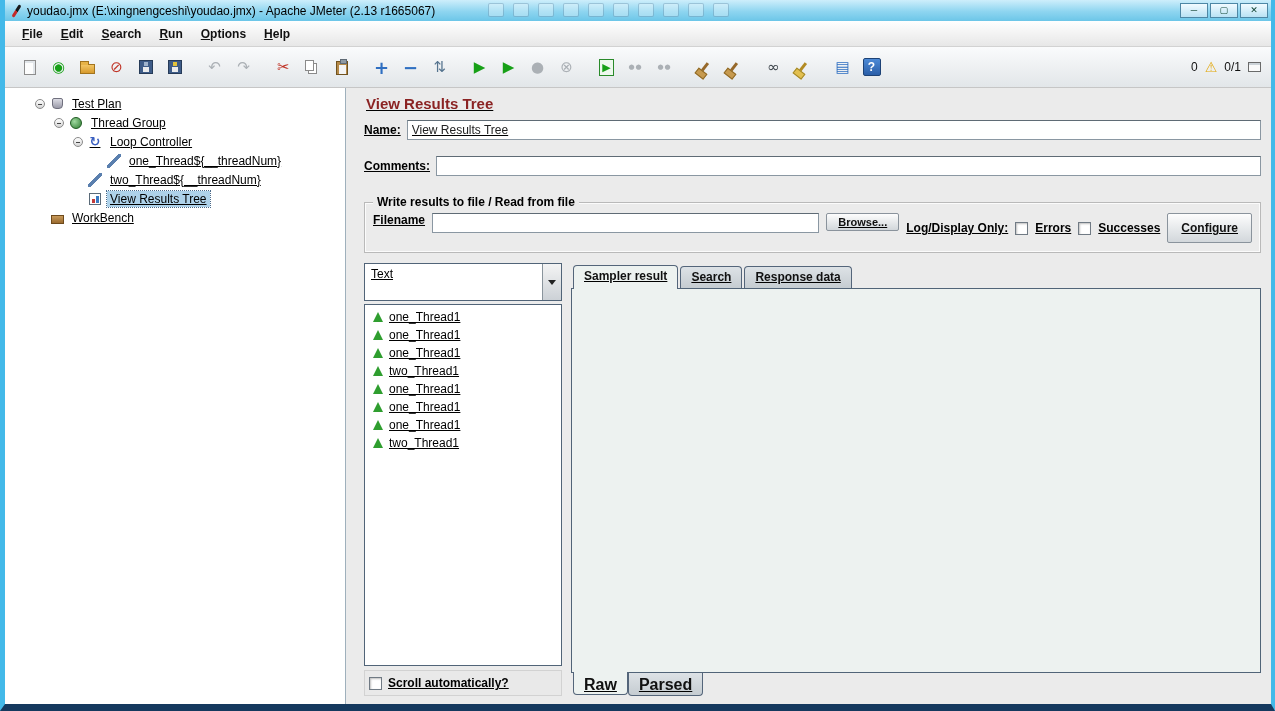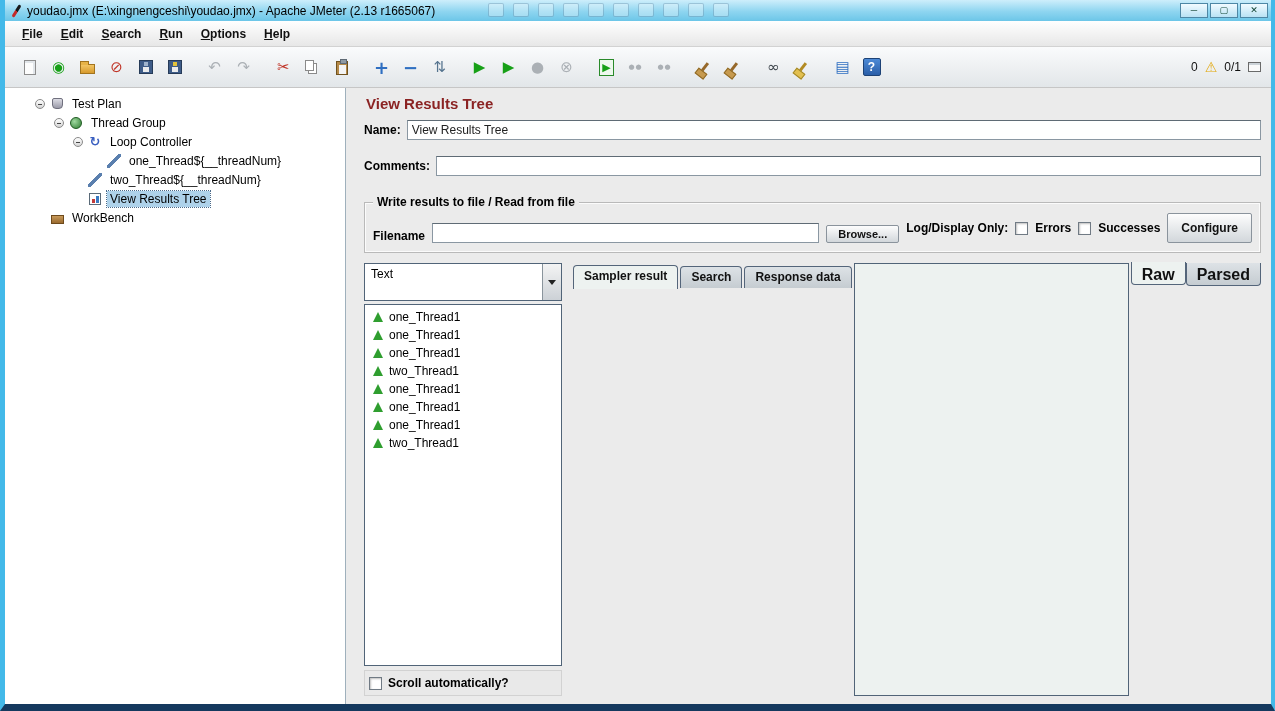--- a/index.html
+++ b/index.html
@@ -54,21 +54,21 @@
   .ic-paste::before{content:"";position:absolute;left:2px;top:3px;width:7px;height:9px;background:#f4f4f4;}
   .ic-paste::after{content:"";position:absolute;left:3px;top:-3px;width:5px;height:3px;background:#8f9aa4;border:1px solid #5f6a74;}
   .ic-broom{position:relative;width:3px;height:11px;background:#96682a;transform:rotate(38deg);}
   .ic-broom::after{content:"";position:absolute;left:-3px;bottom:-5px;width:9px;height:5px;background:#c79a4e;border:1px solid #8f6a28;}
   .ic-broom.y{background:#b28a22;} .ic-broom.y::after{background:#e3c050;border-color:#a3882a;}
   .ic-mini-rect{width:13px;height:10px;border:1px solid #6a6a6a;background:#fafafa;box-shadow:inset 0 2px 0 #ccd3d8;}
   .toolbar-right { margin-left:auto; display:flex; align-items:center; gap:7px; font-size:12px; color:#111; }
   .warn-tri { color:#e2a70a; font-size:14px; font-family:"DejaVu Sans", sans-serif; }
 
   
-  .main { display:flex; height:616px; }
+  .main { display:flex; height:616px;text-decoration:underline; }
   .tree-panel { width:341px; flex:none; background:#fff; border-right:1px solid #9fb0bc; padding:6px 0 0 26px; overflow:hidden; }
   .splitter { width:10px; flex:none; background:#ebebeb; }
   .right-panel { flex:1; display:flex; flex-direction:column; background:#ebebeb; padding:4px 10px 8px 8px; overflow:hidden; }
 
   
   .tree-row { display:flex; align-items:center; height:19px; font-size:12px; white-space:nowrap; color:#000; }
   .th { flex:none; width:10px; height:10px; margin-right:4px; border:1px solid #8a8a8a; border-radius:50%;
     background:linear-gradient(#ffffff,#d5d5d5); position:relative; }
   .th::before { content:""; position:absolute; left:2px; top:4px; width:4px; height:1px; background:#444; }
   .th-sp { flex:none; width:14px; }
@@ -87,21 +87,21 @@
   .page-title { font-size:15px; font-weight:bold; color:#8b2323; margin:3px 0 8px 2px; }
   .frow { display:flex; align-items:center; gap:6px; margin-bottom:16px; }
   .blabel { font-weight:bold; font-size:12px; color:#000; white-space:nowrap; }
   .tf { height:20px; border:1px solid #8a97a2; border-top-color:#5f6b75; background:#fff;
     font:12px "Liberation Sans", sans-serif; padding:1px 4px; color:#222; }
   .grow { flex:1; }
 
   .groupbox { position:relative; border:1px solid #b9b9b9; box-shadow:1px 1px 0 #fbfbfb inset, -1px -1px 0 #fbfbfb inset;
     margin:10px 0 8px; padding:10px 8px 9px; }
   .groupbox-title { position:absolute; top:-8px; left:8px; background:#ebebeb; padding:0 4px; font-weight:bold; font-size:12px; }
-  .file-row { display:flex; align-items:flex-end; gap:7px; }
+  .file-row { display:flex; align-items:flex-start; gap:7px; }
   .filename-input { width:392px; }
   .btn { font:bold 12px "Liberation Sans", sans-serif; color:#111; background:linear-gradient(#fdfdfd,#d2d7db);
     border:1px solid #8a939c; border-radius:2px; padding:7px 13px; }
   .btn.small { padding:2px 11px; font-size:11px; }
   .cb { flex:none; width:13px; height:13px; background:#fff; border:1px solid #707a84; box-shadow:inset 1px 1px 2px rgba(0,0,0,.25); }
   .logdisplay { margin-left:auto; display:flex; align-items:center; gap:7px; }
 
   .lower { flex:1; display:flex; margin-top:2px; min-height:0; }
   .left-col { width:198px; flex:none; display:flex; flex-direction:column; min-height:0; }
   .combo { height:38px; border:1px solid #516478; background:#fff; display:flex; align-items:stretch; font-size:12px; }
@@ -109,21 +109,21 @@
   .combo-btn { width:19px; background:linear-gradient(#f4f4f4,#ccd1d6); border-left:1px solid #8a949c;
     display:flex; align-items:center; justify-content:center; }
   .combo-arrow { width:0; height:0; border-left:4px solid transparent; border-right:4px solid transparent; border-top:5px solid #222; }
   .results-box { flex:1; border:1px solid #516478; background:#fff; margin-top:3px; overflow:hidden; padding-top:3px; }
   .res-row { display:flex; align-items:center; height:18px; padding-left:8px; font-size:12px; color:#000; }
   .res-ic { flex:none; width:0; height:0; border-left:5px solid transparent; border-right:5px solid transparent;
     border-bottom:10px solid #2f9e2f; margin-right:6px; }
   .scroll-row { height:26px; flex:none; display:flex; align-items:center; gap:6px; margin-top:4px; padding-left:4px;
     background:#e9e9e9; border:1px solid #d2d2d2; }
 
-  .tabs-col { flex:1; display:flex; flex-direction:row; margin-left:9px; min-height:0; }
+  .tabs-col { flex:1; display:flex; flex-direction:column; margin-left:9px; min-height:0; }
   .tabstrip { display:flex; align-items:flex-end; height:25px; padding-left:2px; position:relative; z-index:2; }
   .tab { padding:3px 10px 4px; font-size:12px; font-weight:bold; color:#111; margin-right:2px;
     border:1px solid #54657a; border-bottom:none; border-radius:4px 4px 0 0;
     background:linear-gradient(#dde2e6,#c5ccd1); }
   .tab.active { background:#edf2f0; position:relative; top:1px; padding-bottom:6px; }
   .tab-content { flex:1; border:1px solid #516478; background:#edf2f0; }
   .bottom-tabstrip { display:flex; height:23px; padding-left:2px; position:relative; z-index:2; }
   .btab { padding:3px 10px 2px; font-size:16px; font-weight:bold; color:#111; margin-right:0;
     border:1px solid #54657a; border-top:none; border-radius:0 0 4px 4px;
     background:linear-gradient(#dde2e6,#c5ccd1); }

